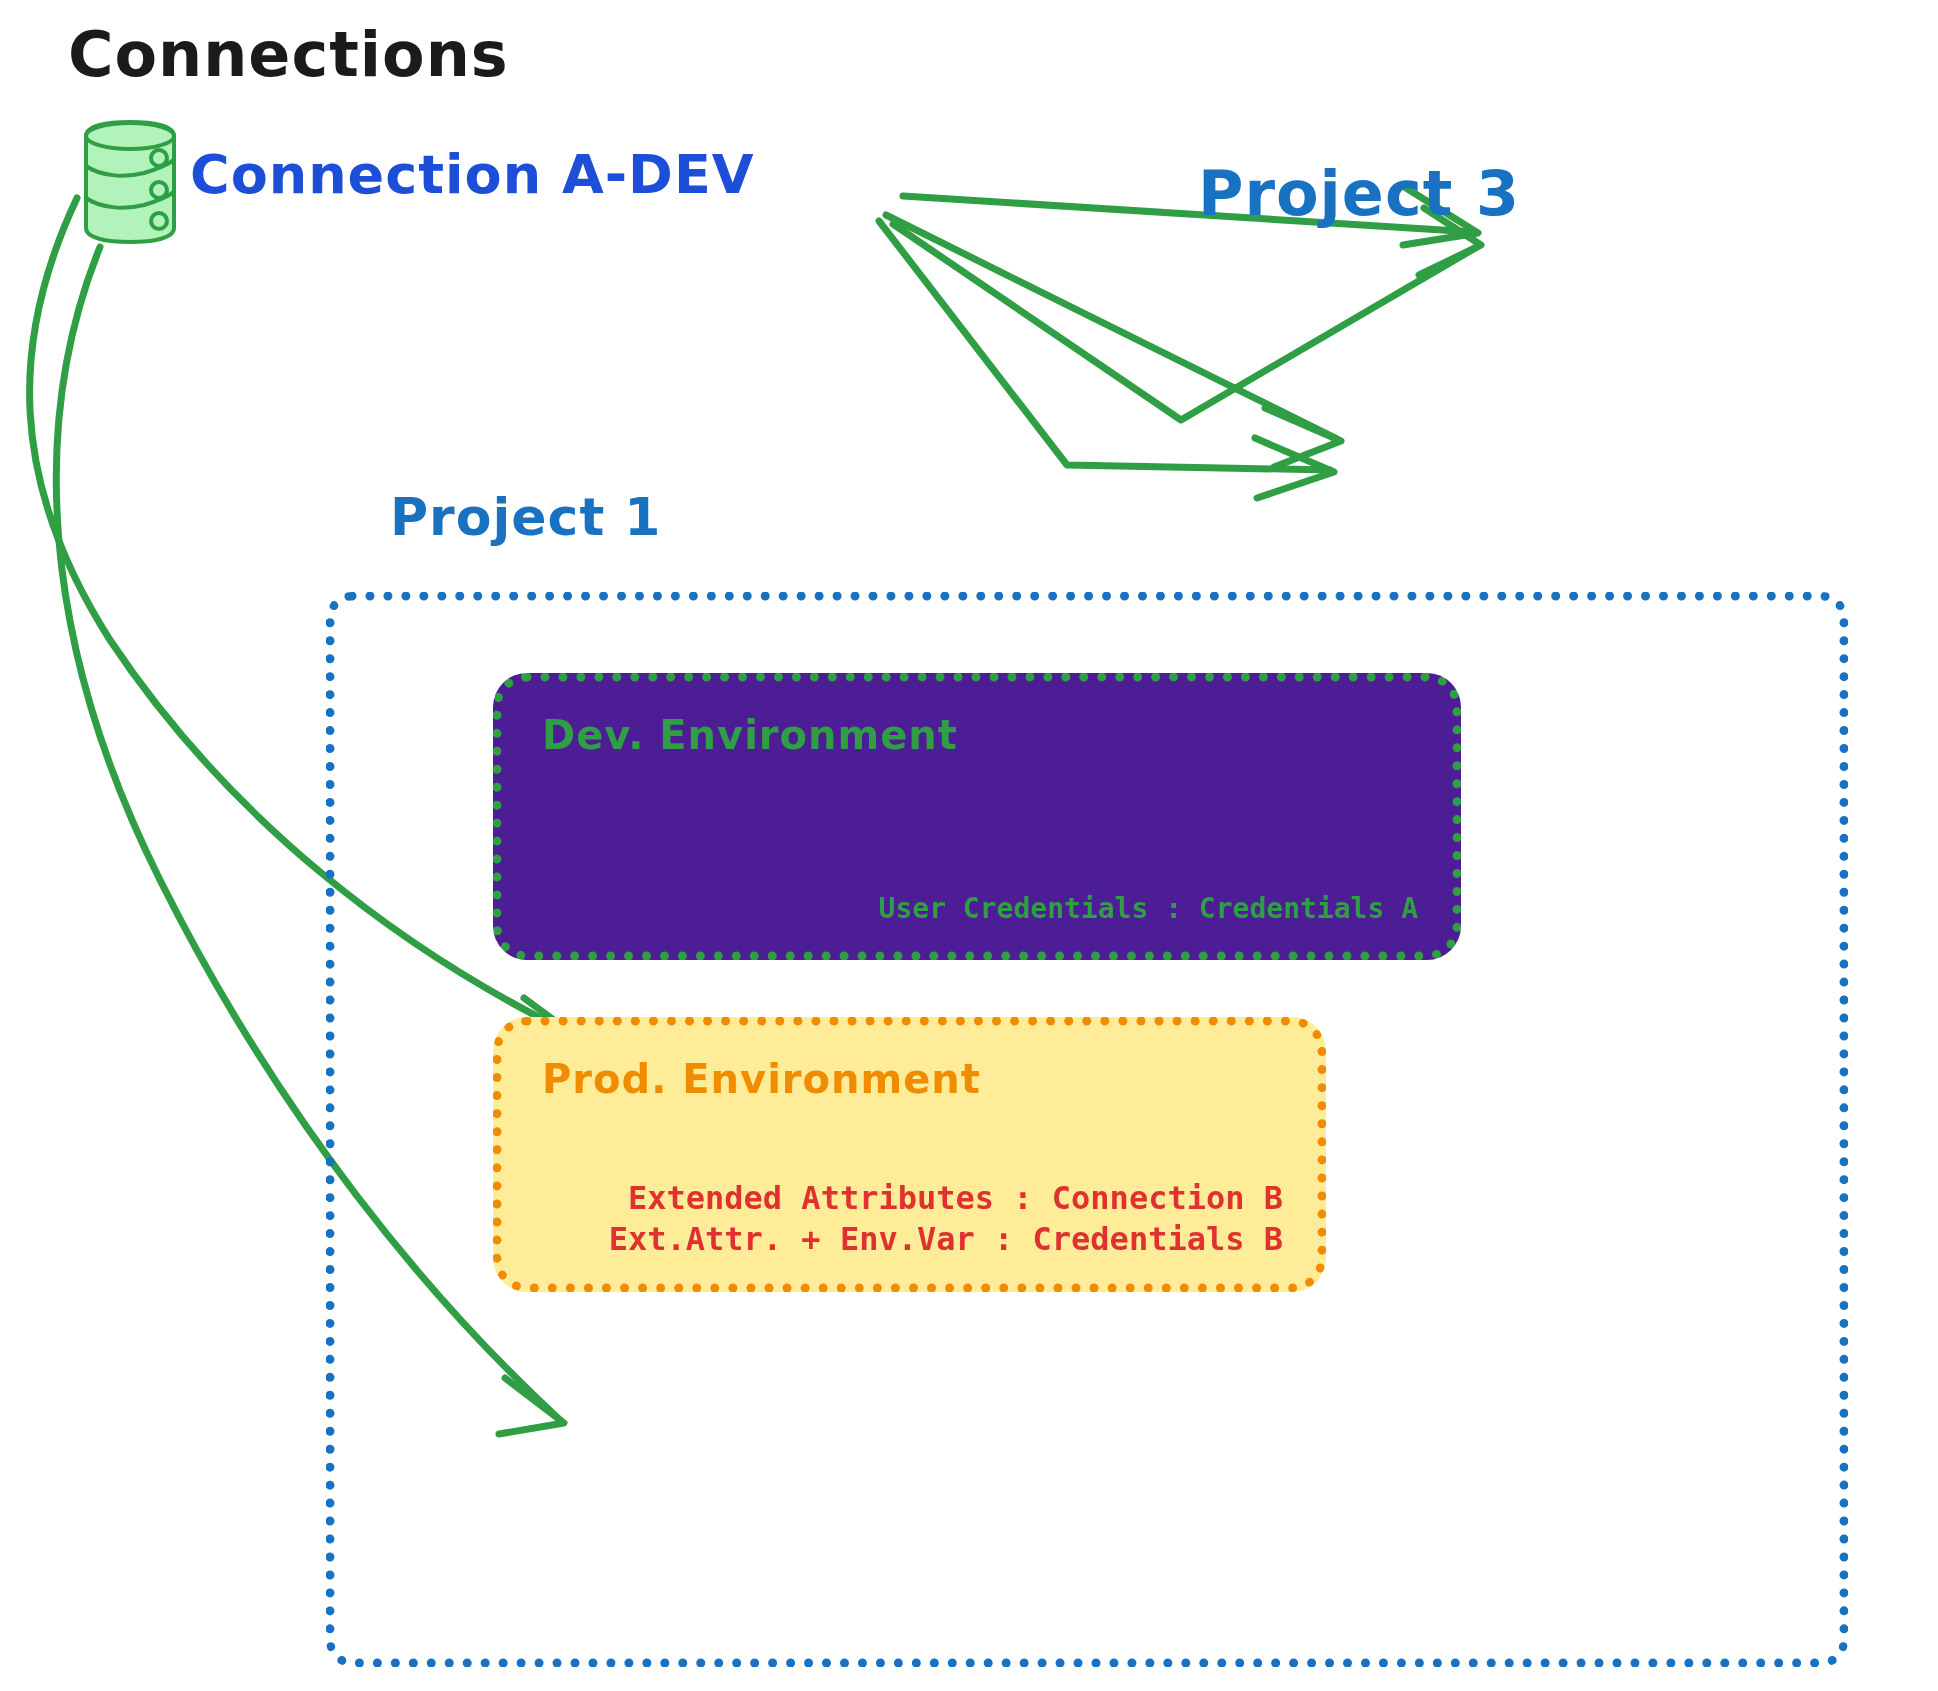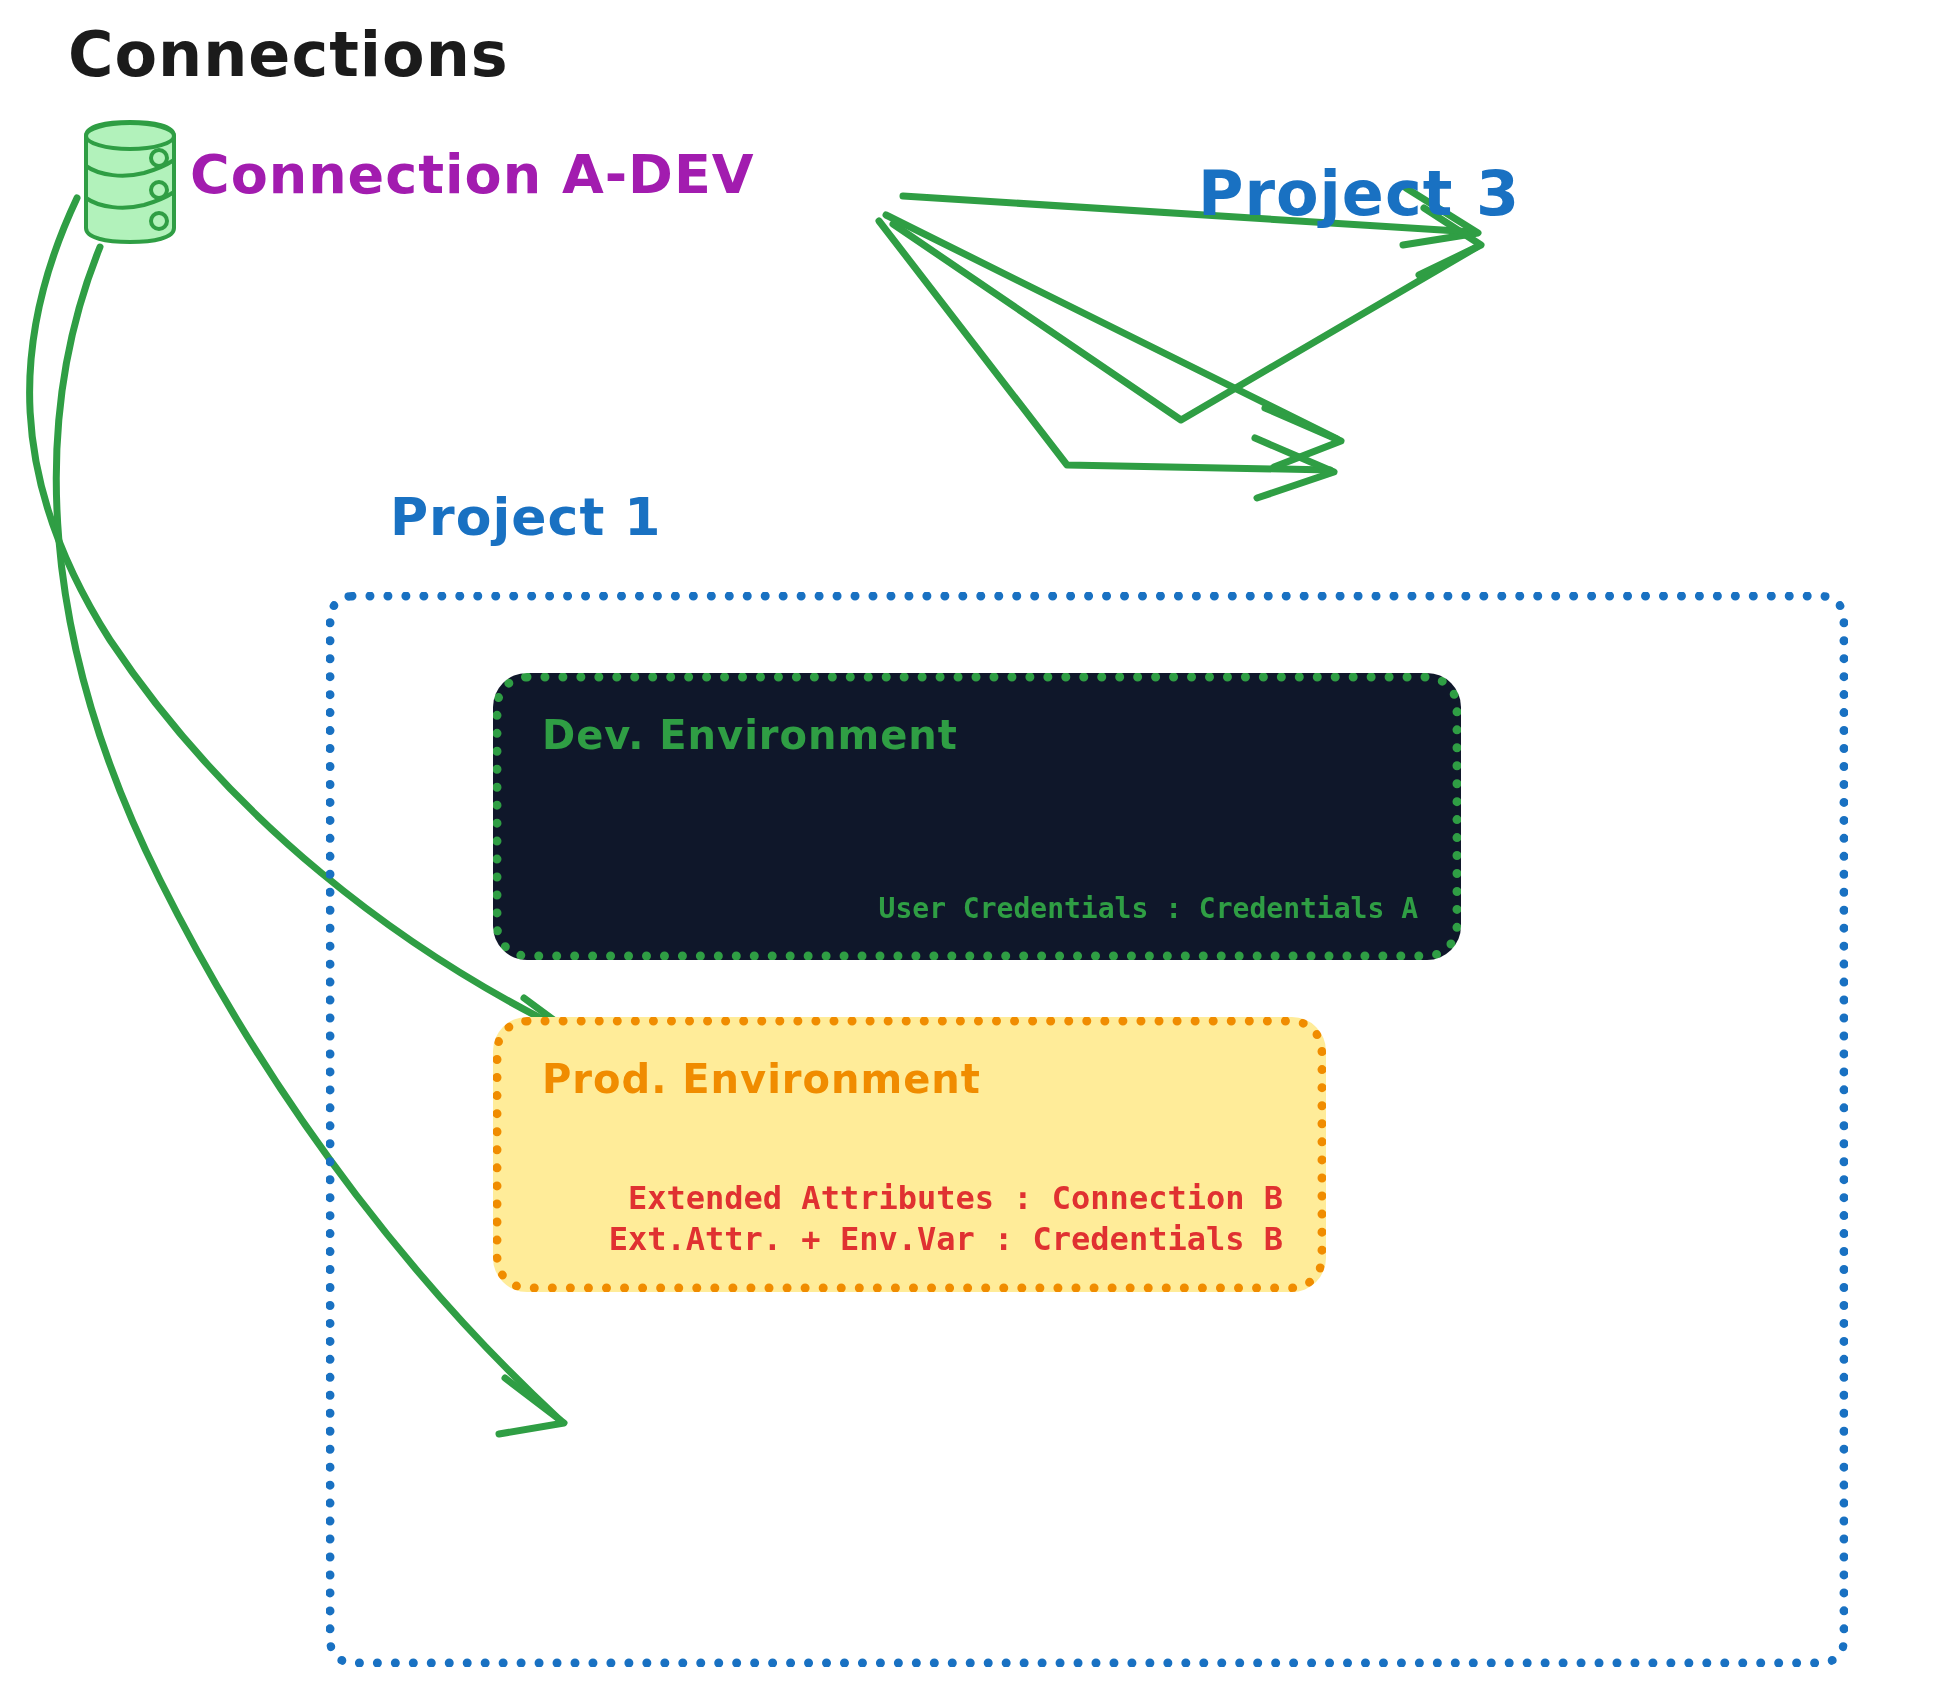--- a/index.html
+++ b/index.html
@@ -44,21 +44,21 @@
     left: 68px;
     top: 18px;
     font-size: 62px;
     color: #1b1b1b;
   }
   #label-connection-a-dev {
     position: absolute;
     left: 190px;
     top: 143px;
     font-size: 54px;
-    color: #a21caf;
+    color: #1d4ed8;
   }
   #label-project-3 {
     position: absolute;
     left: 1198px;
     top: 157px;
     font-size: 62px;
     color: #1971c2;
   }
   #label-project-2 {
     position: absolute;
@@ -89,21 +89,21 @@
   .env-box {
     position: absolute;
     box-sizing: border-box;
     border-radius: 34px;
   }
   #dev-env-box {
     left: 493px;
     top: 673px;
     width: 968px;
     height: 287px;
-    background: #0f172a;
+    background: #4c1d95;
     border: 9px dotted #2f9e44;
   }
   #prod-env-box {
     left: 493px;
     top: 1017px;
     width: 833px;
     height: 275px;
     background: #ffec99;
     border: 9px dotted #f08c00;
   }

